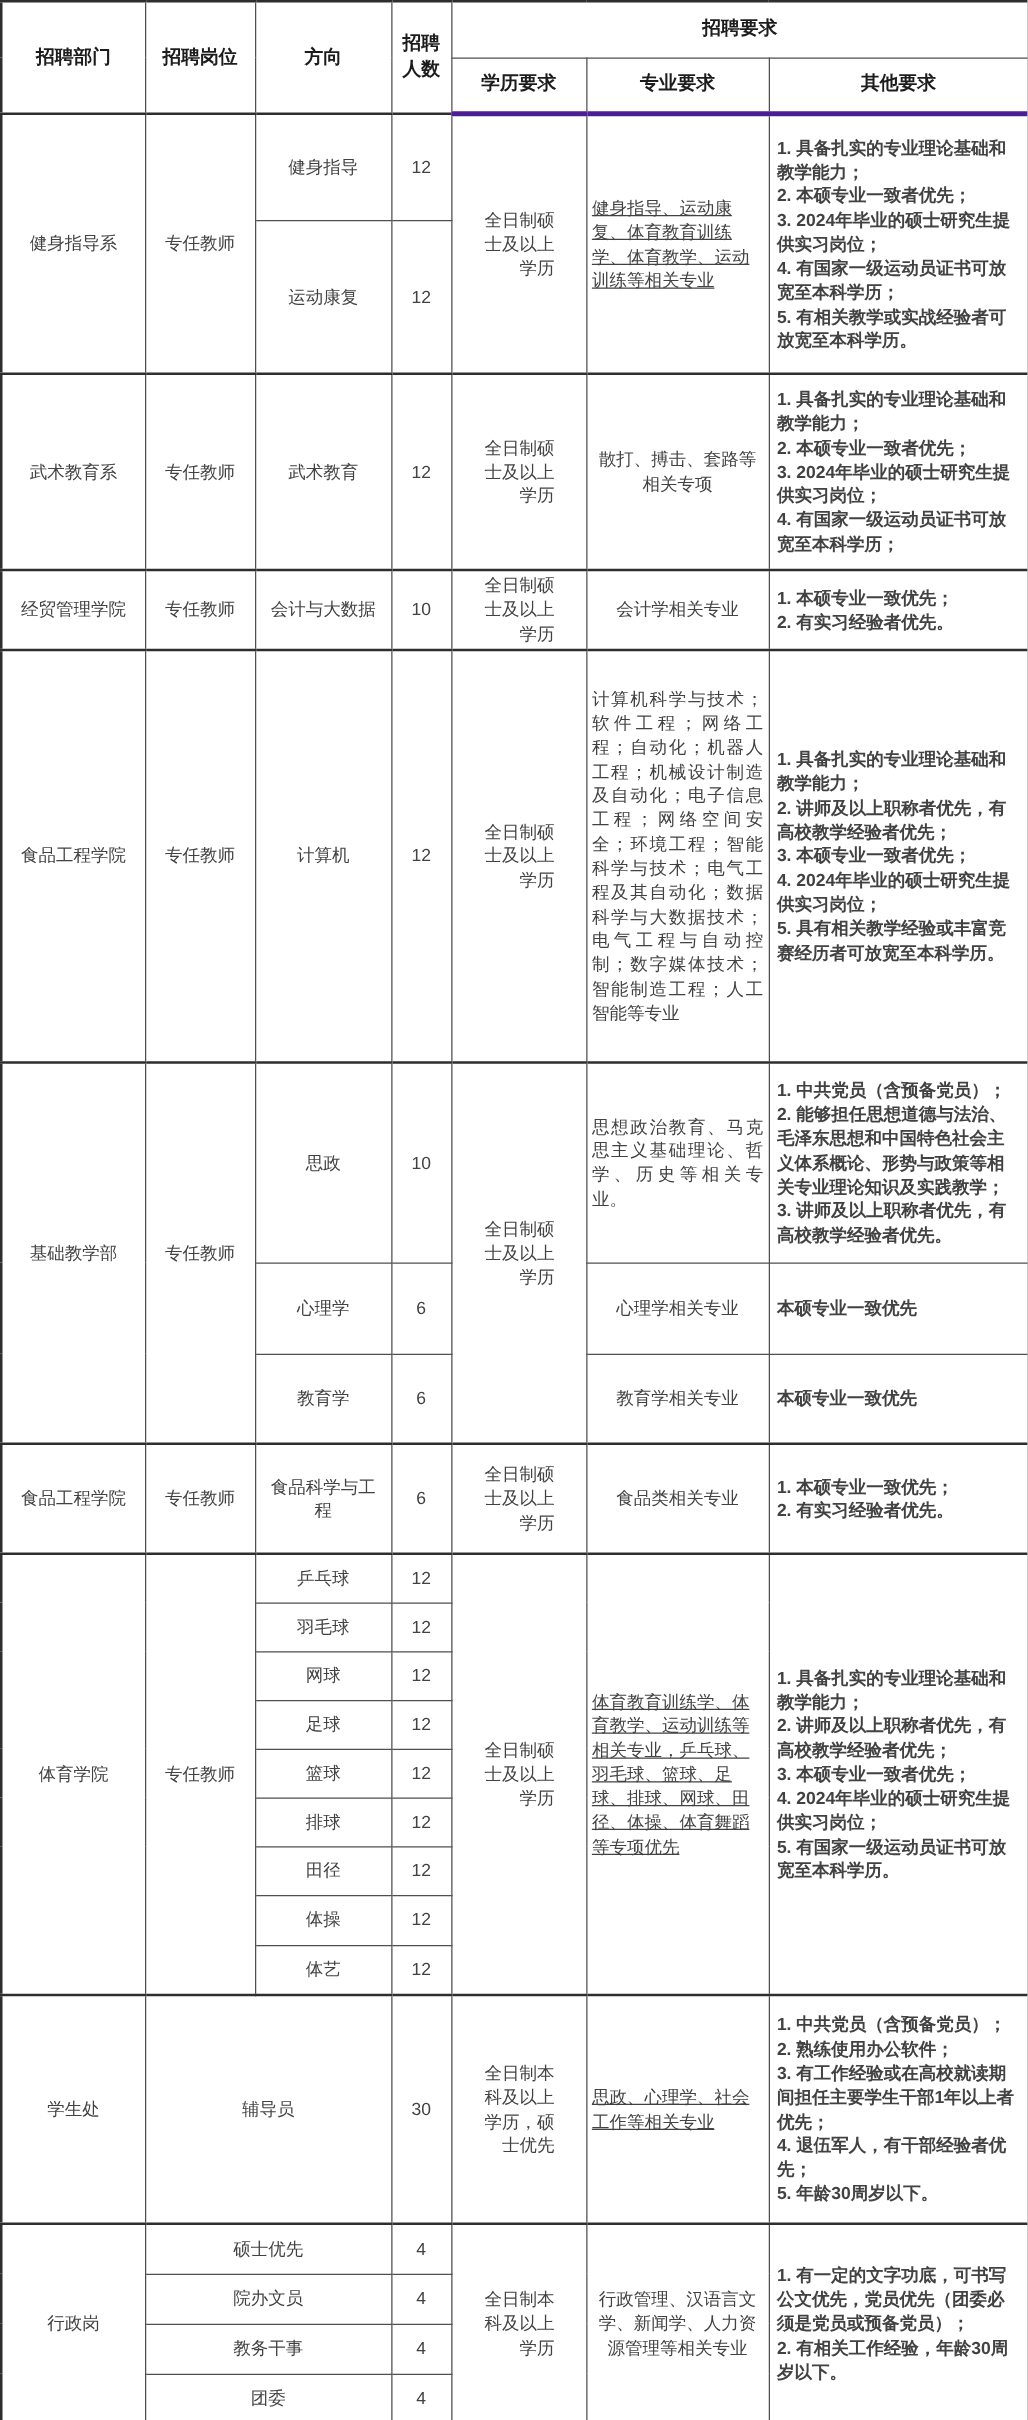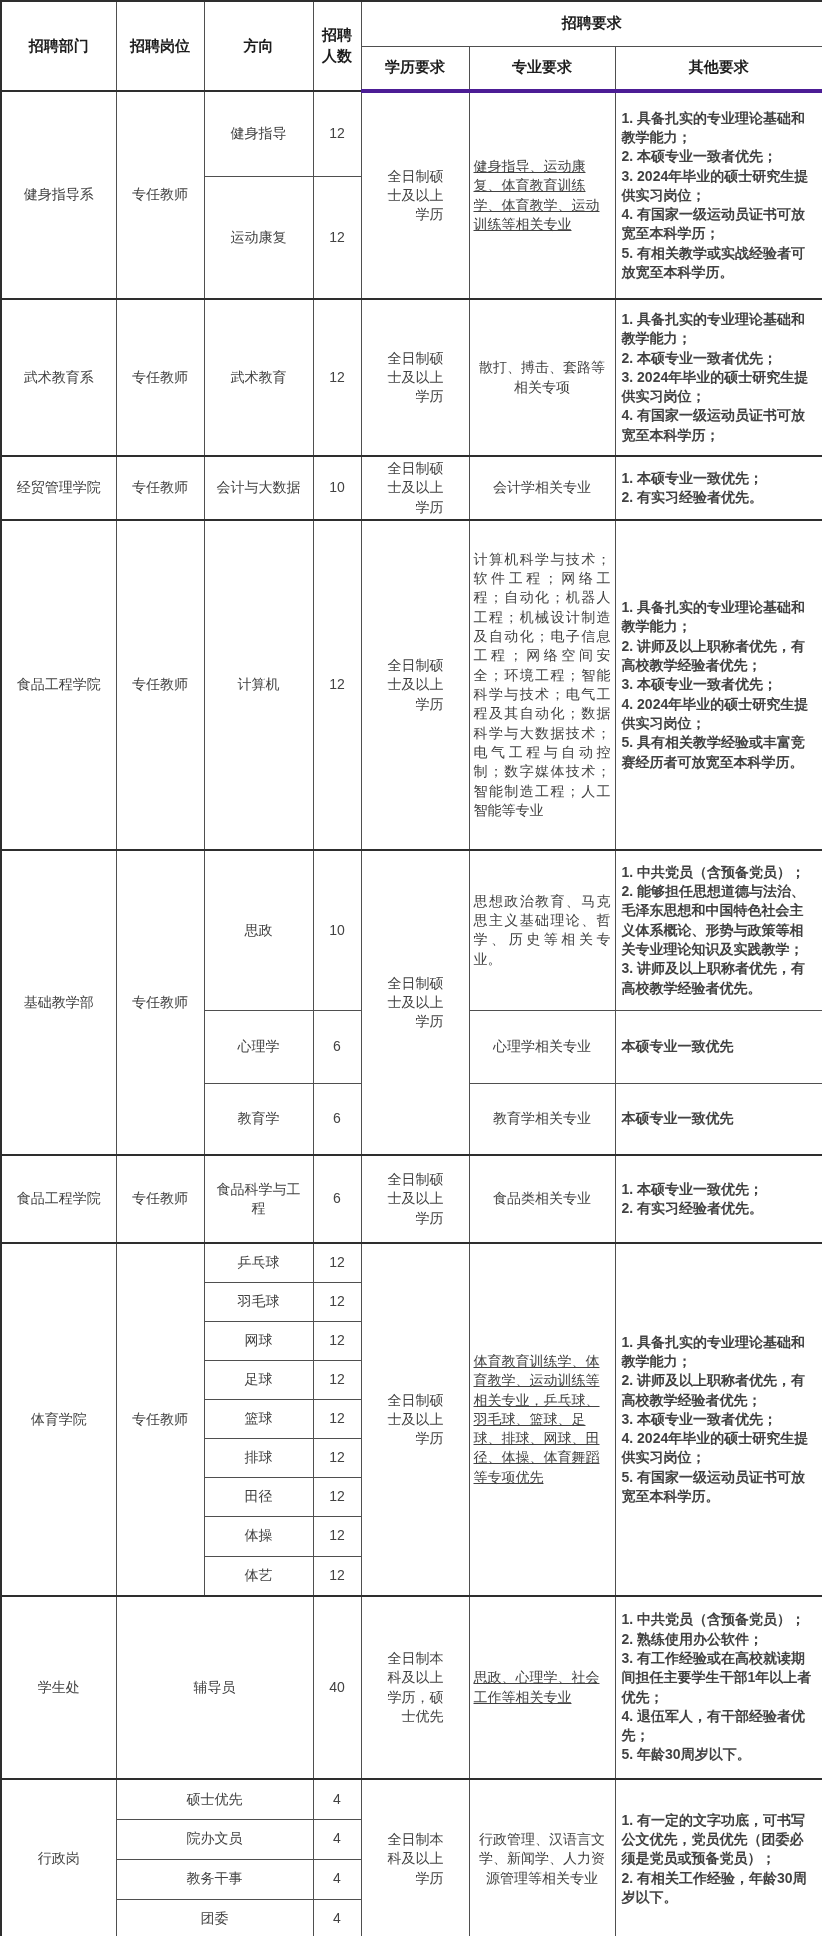--- a/index.html
+++ b/index.html
@@ -214,21 +214,21 @@
       <td>12</td>
     </tr>
     <tr style="height:40px">
       <td class="dir">体艺</td>
       <td>12</td>
     </tr>
 
     <tr class="g" style="height:183px">
       <td>学生处</td>
       <td colspan="2">辅导员</td>
-      <td>40</td>
+      <td>30</td>
       <td class="edu">全日制本科及以上学历，硕士优先</td>
       <td class="maj maj-l">思政、心理学、社会工作等相关专业</td>
       <td class="other">1. 中共党员（含预备党员）；
 2. 熟练使用办公软件；
 3. 有工作经验或在高校就读期间担任主要学生干部1年以上者优先；
 4. 退伍军人，有干部经验者优先；
 5. 年龄30周岁以下。</td>
     </tr>
 
     <tr class="g" style="height:40px">

